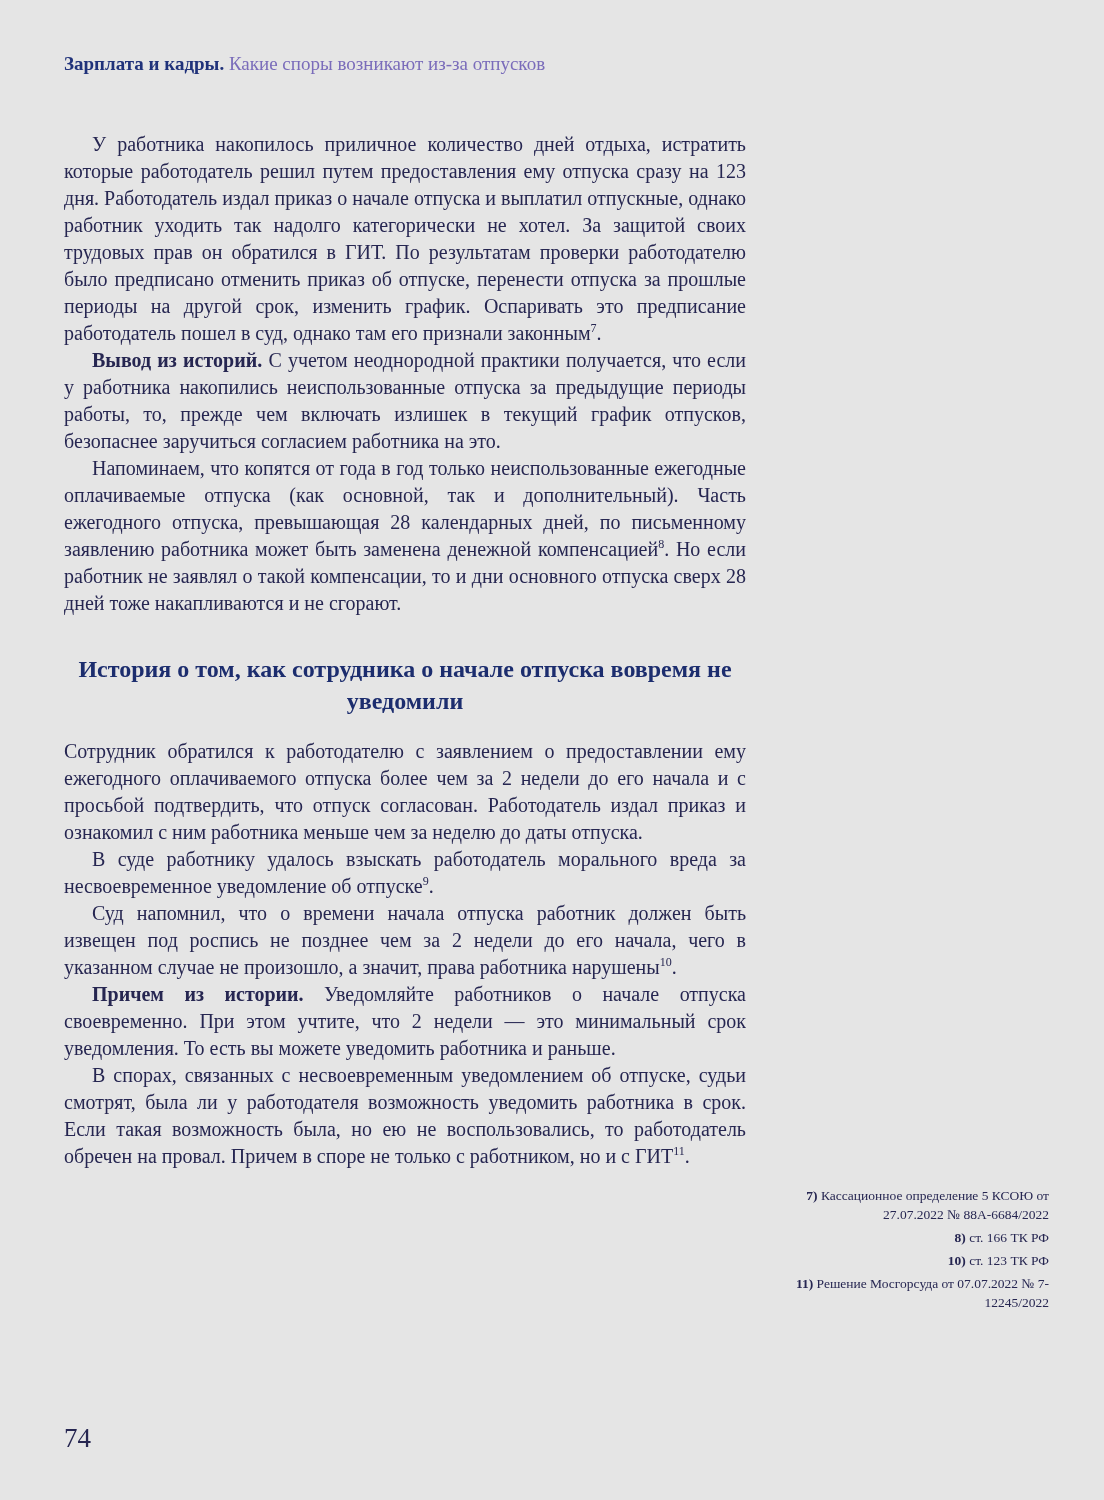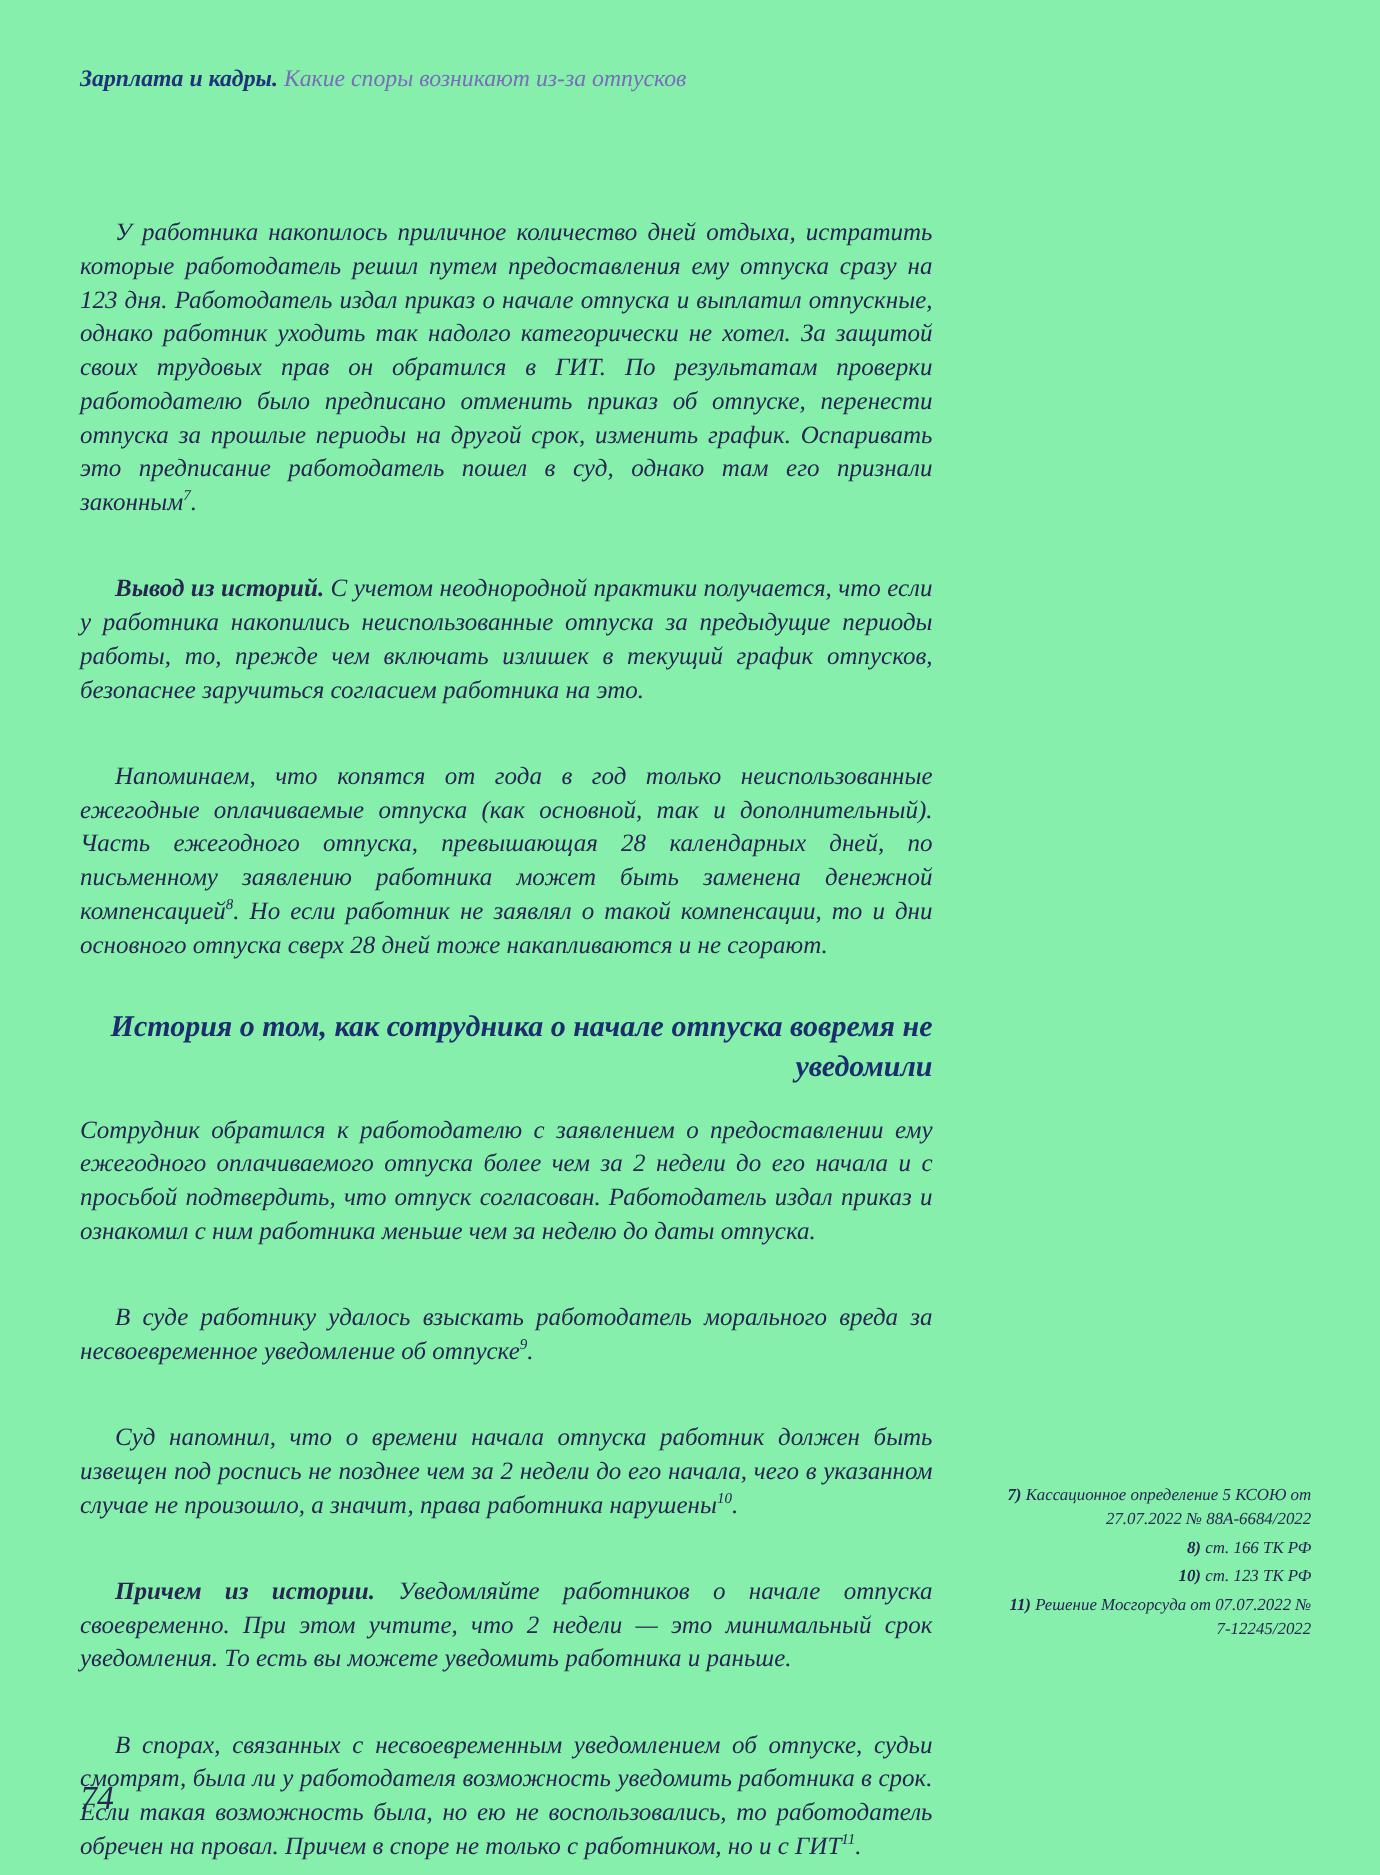--- a/index.html
+++ b/index.html
@@ -1,25 +1,24 @@
 <!DOCTYPE html>
 <html lang="ru"><head>
 <meta charset="utf-8">
 <style>
   * { margin: 0; padding: 0; box-sizing: border-box; }
   html, body { background: #ffffff; }
   .page {
     position: relative;
     width: 1104px;
     height: 1500px;
-    background: #86efac;
+    background: #e5e5e5;
     font-family: "Liberation Serif", "DejaVu Serif", serif;
     color: #262651;
     overflow: hidden;
-    font-style: italic;
   }
   .page-header {
     position: absolute;
     left: 64px;
     top: 52px;
     font-size: 19px;
     line-height: 24px;
     white-space: nowrap;
   }
   .kicker { font-weight: bold; color: #20327a; }
@@ -30,34 +29,34 @@
     top: 131px;
     width: 682px;
     font-size: 20px;
     line-height: 27px;
     text-align: justify;
     hyphens: auto;
     -webkit-hyphens: auto;
     color: #262651;
   }
   .body-p { margin: 0; }
-  .body-p.indent { text-indent: 28px; margin-top: 42px; }
+  .body-p.indent { text-indent: 28px; }
   .run-bold { font-weight: bold; }
   sup {
     font-size: 0.60em;
     line-height: 0;
     vertical-align: super;
   }
   .section-heading {
     font-size: 24px;
     line-height: 32px;
     font-weight: bold;
     color: #1c2d6e;
     margin: 36px 0 21px 0;
-    text-align: right;
+    text-align: center;
     hyphens: none;
   }
   .footnotes {
     position: absolute;
     left: 793px;
     top: 1186px;
     width: 256px;
     font-size: 13.5px;
     line-height: 19px;
     color: #262651;

